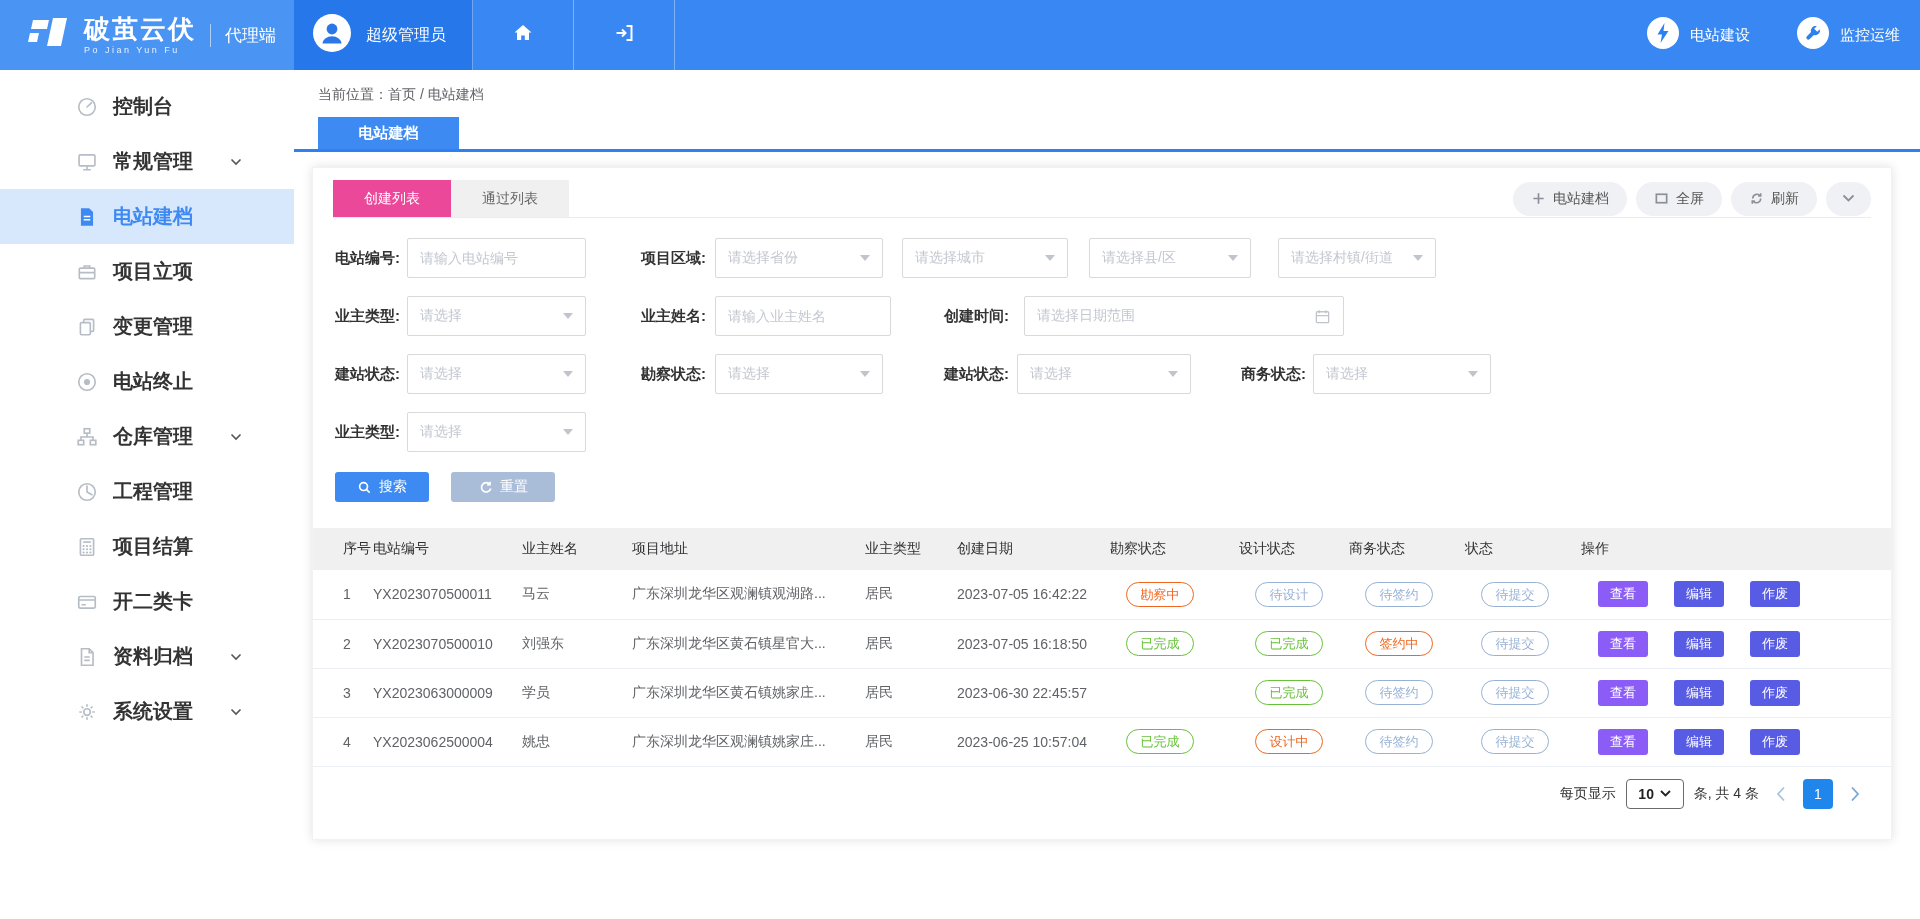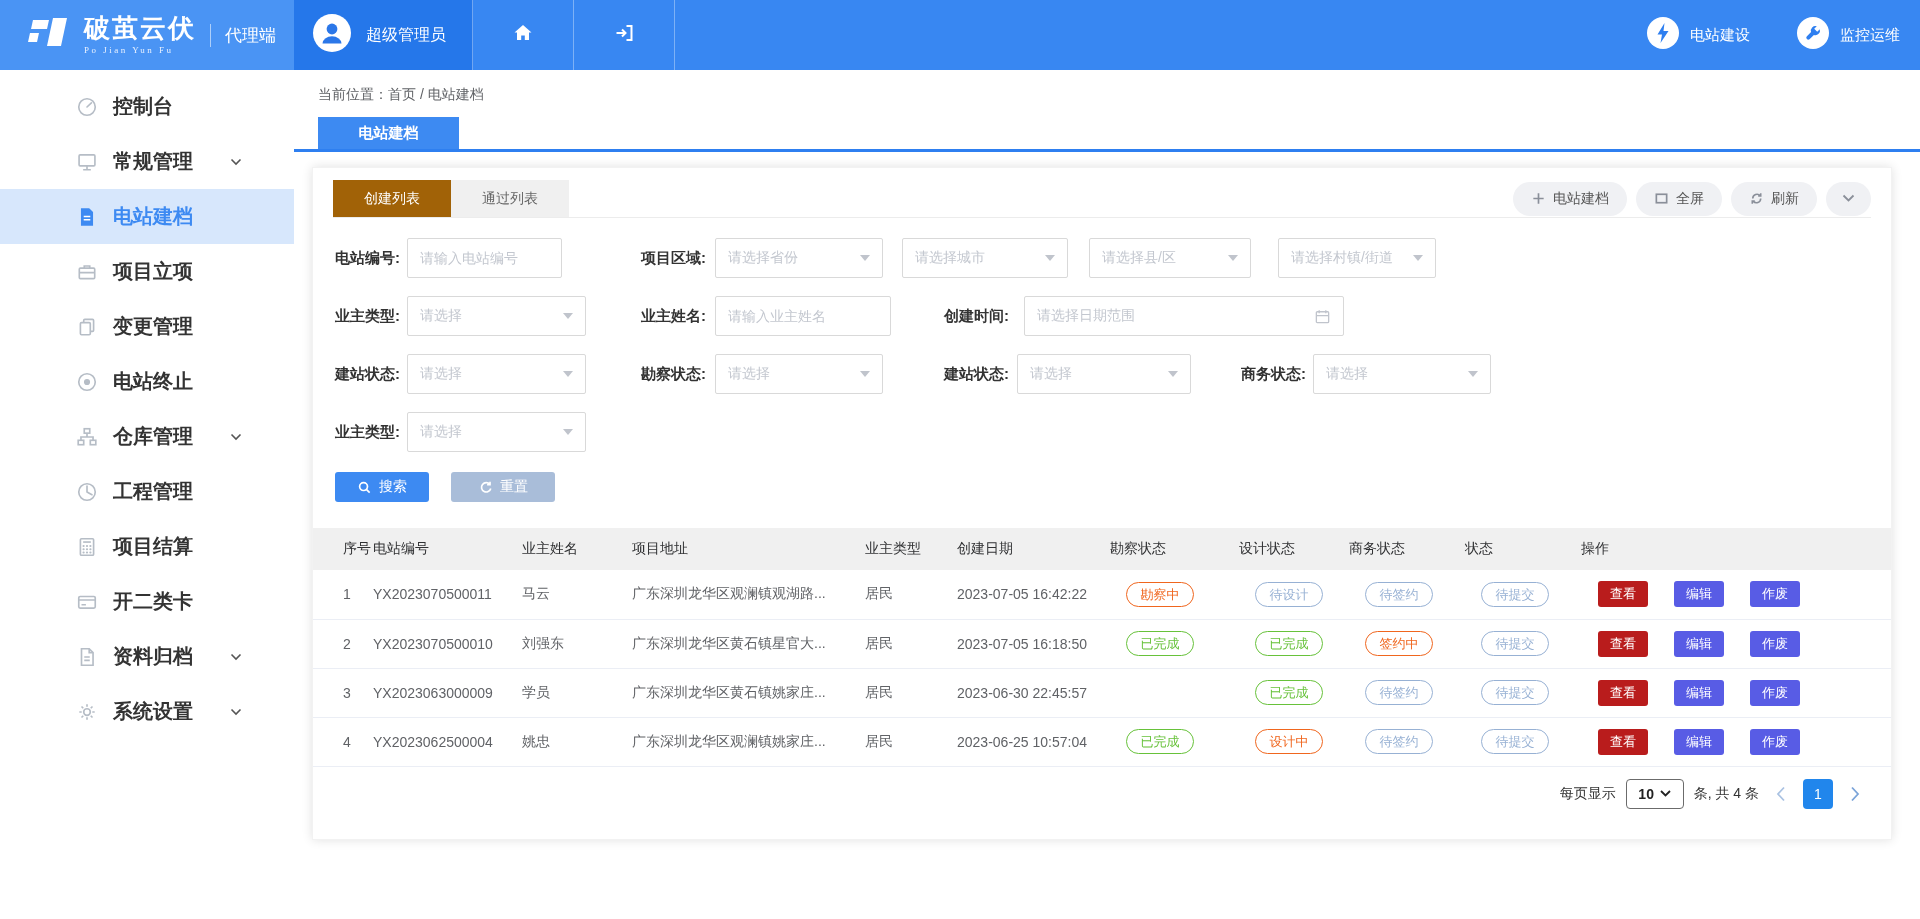--- a/index.html
+++ b/index.html
@@ -1,21 +1,21 @@
 <!DOCTYPE html>
 <html><head>
 <meta charset="utf-8">
 <style>
   * { margin:0; padding:0; box-sizing:border-box; }
   html,body { width:1920px; height:919px; overflow:hidden; background:#fff;
     font-family:"Liberation Sans","DejaVu Sans",sans-serif; color:#333; }
 
   
   .header { display:flex; height:70px; width:100%; }
-  .hdr-logo { width:294px; background:#4a94f4; display:flex; align-items:center; padding-left:26px; flex:none;font-family:Liberation Serif, serif; }
+  .hdr-logo { width:294px; background:#4a94f4; display:flex; align-items:center; padding-left:26px; flex:none; }
   .logo-mark { flex:none; margin-right:12px; }
   .logo-txt .cn { color:#fff; font-size:26px; font-weight:700; letter-spacing:2px; line-height:26px; }
   .logo-txt .en { color:#e8f1ff; font-size:9px; letter-spacing:2.5px; margin-top:3px; }
   .hdr-portal { color:#fff; font-size:17px; margin-left:14px; padding-left:14px; border-left:1px solid rgba(255,255,255,.55); }
   .hdr-bar { flex:1; background:#3887f2; display:flex; align-items:stretch; }
   .hdr-user { background:#2577ea; display:flex; align-items:center; padding:0 26px 0 18px; gap:14px; border-right:1px solid rgba(255,255,255,.35); cursor:pointer; }
   .hdr-user .uname { color:#fff; font-size:16px; }
   .hdr-sq { width:101px; display:flex; align-items:center; justify-content:center; border-right:1px solid rgba(255,255,255,.35); cursor:pointer; }
   .hdr-right { margin-left:auto; display:flex; align-items:center; gap:46px; padding-right:20px; }
   .hdr-nav { display:flex; align-items:center; gap:10px; cursor:pointer; }
@@ -36,21 +36,21 @@
   .crumb a { color:#606266; text-decoration:none; cursor:pointer; }
   .page-tab { margin:13px 0 0 24px; display:inline-block; width:141px; height:32px; line-height:32px;
     background:#3d8af2; color:#fff; text-align:center; font-size:15px; font-weight:700; cursor:pointer; }
   .blue-line { height:3px; background:#2e7ff0; width:100%; }
 
   
   .panel { margin:15px 28px 0 18px; width:1580px; background:#fff;
     box-shadow:0 0 10px rgba(0,0,0,.12); border:1px solid #f2f2f2; padding:12px 0 30px 0; }
   .panel-tabs { display:flex; align-items:stretch; height:38px; margin:0 20px; border-bottom:1px solid #ececec; }
   .ptab { width:118px; display:flex; align-items:center; justify-content:center; font-size:14px; cursor:pointer; background:#f0f0f0; color:#666; }
-  .ptab.active { background:#a16207; color:#fff; }
+  .ptab.active { background:#ec4899; color:#fff; }
   .ptools { margin-left:auto; display:flex; align-items:center; gap:9px; }
   .pill { height:34px; background:#f0f1f4; border:none; border-radius:17px; display:flex; align-items:center; gap:7px;
     padding:0 18px; font-size:14px; color:#555; cursor:pointer; font-family:inherit; }
   .pill.sm { padding:0 16px; }
 
   
   .filters { margin-top:20px; }
   .f-row { position:relative; height:40px; margin:0 20px 18px 0; }
   .f-label { position:absolute; top:0; line-height:40px; font-size:15px; font-weight:700; color:#333; white-space:nowrap; }
   .f-ctl { position:absolute; top:0; height:40px; border:1px solid #d9d9d9; border-radius:2px; background:#fff;
@@ -73,21 +73,21 @@
     white-space:nowrap; overflow:hidden; }
   .grid th.c1, .grid td.c1 { padding-left:30px; }
   .badge { display:inline-block; margin-left:16px; min-width:68px; padding:0 12px; height:25px; line-height:23px;
     text-align:center; border-radius:13px; border:1px solid #97b1d4; color:#97b1d4; font-size:13px; }
   .badge:empty { display:none; }
   .badge[data-color="orange"] { border-color:#f0661e; color:#f0661e; }
   .badge[data-color="green"]  { border-color:#67c23a; color:#67c23a; }
   .badge[data-color="blue"]   { border-color:#97b1d4; color:#97b1d4; }
   .act-btn { display:inline-block; width:50px; height:26px; line-height:26px; text-align:center; border:none;
     border-radius:3px; color:#fff; font-size:13px; cursor:pointer; margin-right:26px; font-family:inherit; }
-  .act-view { background:#b91c1c; }
+  .act-view { background:#8b5cf6; }
   .act-edit, .act-void { background:#585ce5; }
 
   
   .pager { display:flex; align-items:center; justify-content:flex-end; gap:10px; margin:12px 24px 0 0; font-size:14px; color:#333; }
   .pg-select { width:58px; height:30px; border:1.5px solid #6b6b6b; border-radius:4px; display:flex; align-items:center;
     justify-content:center; gap:6px; font-size:14px; font-weight:700; color:#222; cursor:pointer; background:#fff;text-align:center; }
   .pg-page { width:30px; height:30px; background:#2186ec; border-radius:4px; color:#fff; display:flex; align-items:center;
     justify-content:center; font-size:14px; cursor:pointer; }
   .pg-arrow { width:24px; height:30px; display:flex; align-items:center; justify-content:center; cursor:pointer; }
 </style>
@@ -312,21 +312,21 @@
             <svg width="13" height="9" viewBox="0 0 13 9" fill="none" stroke="#8a8f99" stroke-width="1.8">
                 <path d="M1.5 1.5 L6.5 6.5 L11.5 1.5"></path>
               </svg>
           </button>
         </div>
       </div>
 
       <div class="filters">
         <div class="f-row">
           <span class="f-label" style="left:22px">电站编号:</span>
-          <input class="f-ctl" style="left: 94px; width: 155px;" placeholder="请输入电站编号">
+          <input class="f-ctl" style="left: 94px; width: 179px;" placeholder="请输入电站编号">
           <span class="f-label" style="left:328px">项目区域:</span>
           <div class="f-ctl" style="left:402px; width:168px">
               <span class="ph">请选择省份</span>
               <span class="caret"></span>
             </div>
           <div class="f-ctl" style="left:589px; width:166px">
               <span class="ph">请选择城市</span>
               <span class="caret"></span>
             </div>
           <div class="f-ctl" style="left:776px; width:162px">

